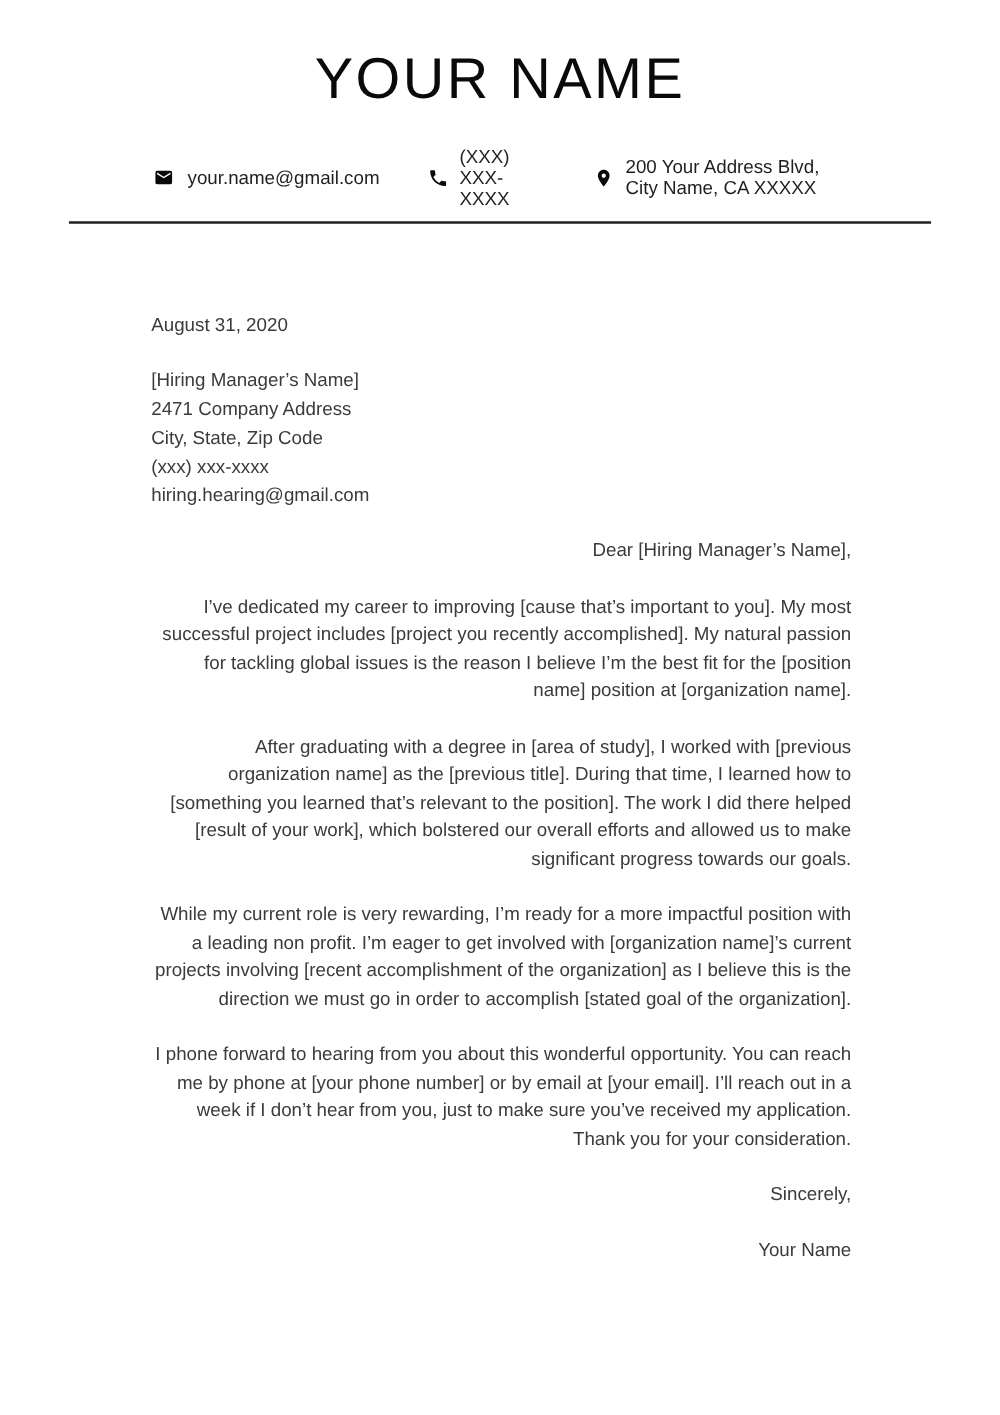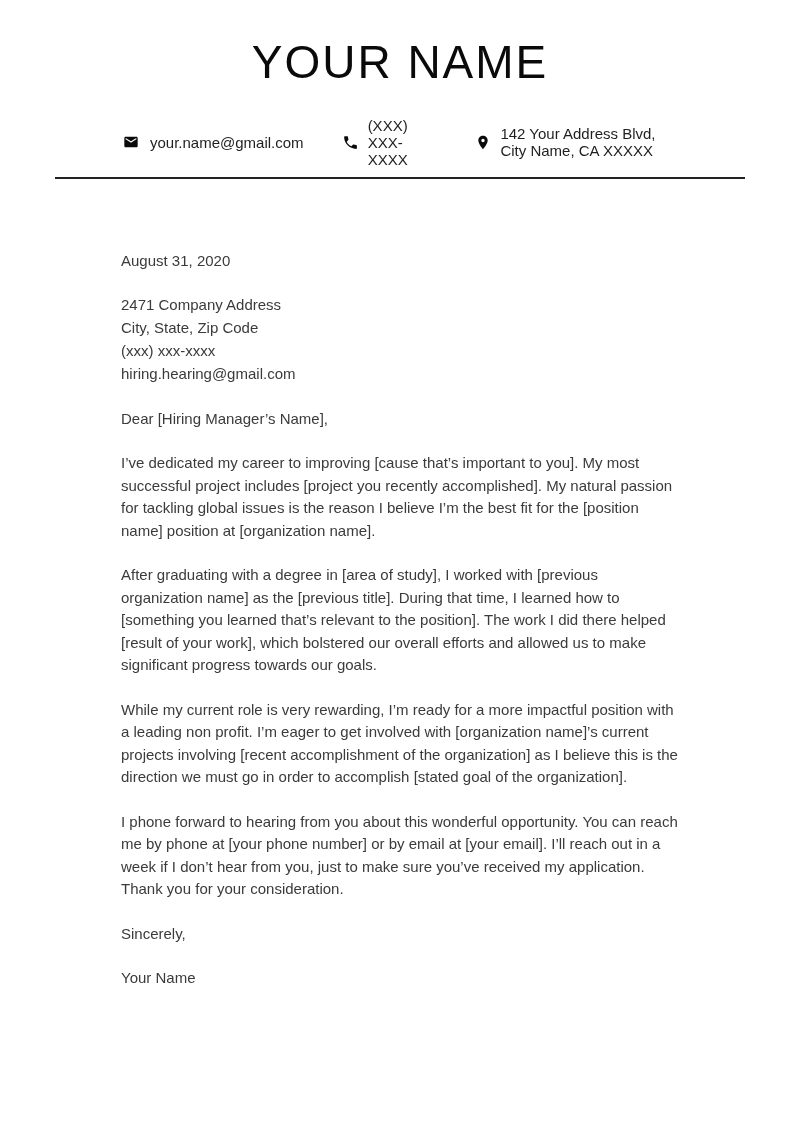--- a/index.html
+++ b/index.html
@@ -44,21 +44,21 @@
   }
   
   .letter {
     padding: 0 64px 0 66px;
     font-size: 15px;
     line-height: 22.5px;
     color: #3b3b3b;
     margin-top: 24px;
   }
   .letter .date { margin-top: 71px; }
-  .letter p { margin-top: 22px; }
+  .letter p { margin-top: 22px; text-align: right; }
   .recipient-block { margin-top: 22px; }
   .recipient-line { line-height: 22.8px; }
   .signature { margin-top: 22px; }
 </style>
 </head>
 <body>
 
 <div class="page">
 
   <div class="header">
@@ -82,32 +82,33 @@
         </span>
         <span>(XXX) XXX-XXXX</span>
       </div>
 
       <div class="contact-item address">
         <span class="contact-icon">
           <svg width="16" height="19" viewBox="0 0 24 24" aria-hidden="true">
             <path fill="#0a0a0a" d="M12 2C8.13 2 5 5.13 5 9c0 5.25 7 13 7 13s7-7.75 7-13c0-3.87-3.13-7-7-7zm0 9.5c-1.38 0-2.5-1.12-2.5-2.5s1.12-2.5 2.5-2.5 2.5 1.12 2.5 2.5-1.12 2.5-2.5 2.5z"></path>
           </svg>
         </span>
-        <span>142 Your Address Blvd, City Name, CA XXXXX</span>
+        <span>200 Your Address Blvd, City Name, CA XXXXX</span>
       </div>
     </div>
 
     <hr class="header-rule">
   </div>
 
   <div class="letter">
 
     <div class="date">August 31, 2020</div>
 
     <div class="recipient-block">
+      <div class="recipient-line">[Hiring Manager’s Name]</div>
       <div class="recipient-line">2471 Company Address</div>
       <div class="recipient-line">City, State, Zip Code</div>
       <div class="recipient-line">(xxx) xxx-xxxx</div>
       <div class="recipient-line">hiring.hearing@gmail.com</div>
     </div>
 
     <p>Dear [Hiring Manager’s Name],</p>
 
     <p>I’ve dedicated my career to improving [cause that’s important to you]. My most successful project includes [project you recently accomplished]. My natural passion for tackling global issues is the reason I believe I’m the best fit for the [position name] position at [organization name].</p>
 

